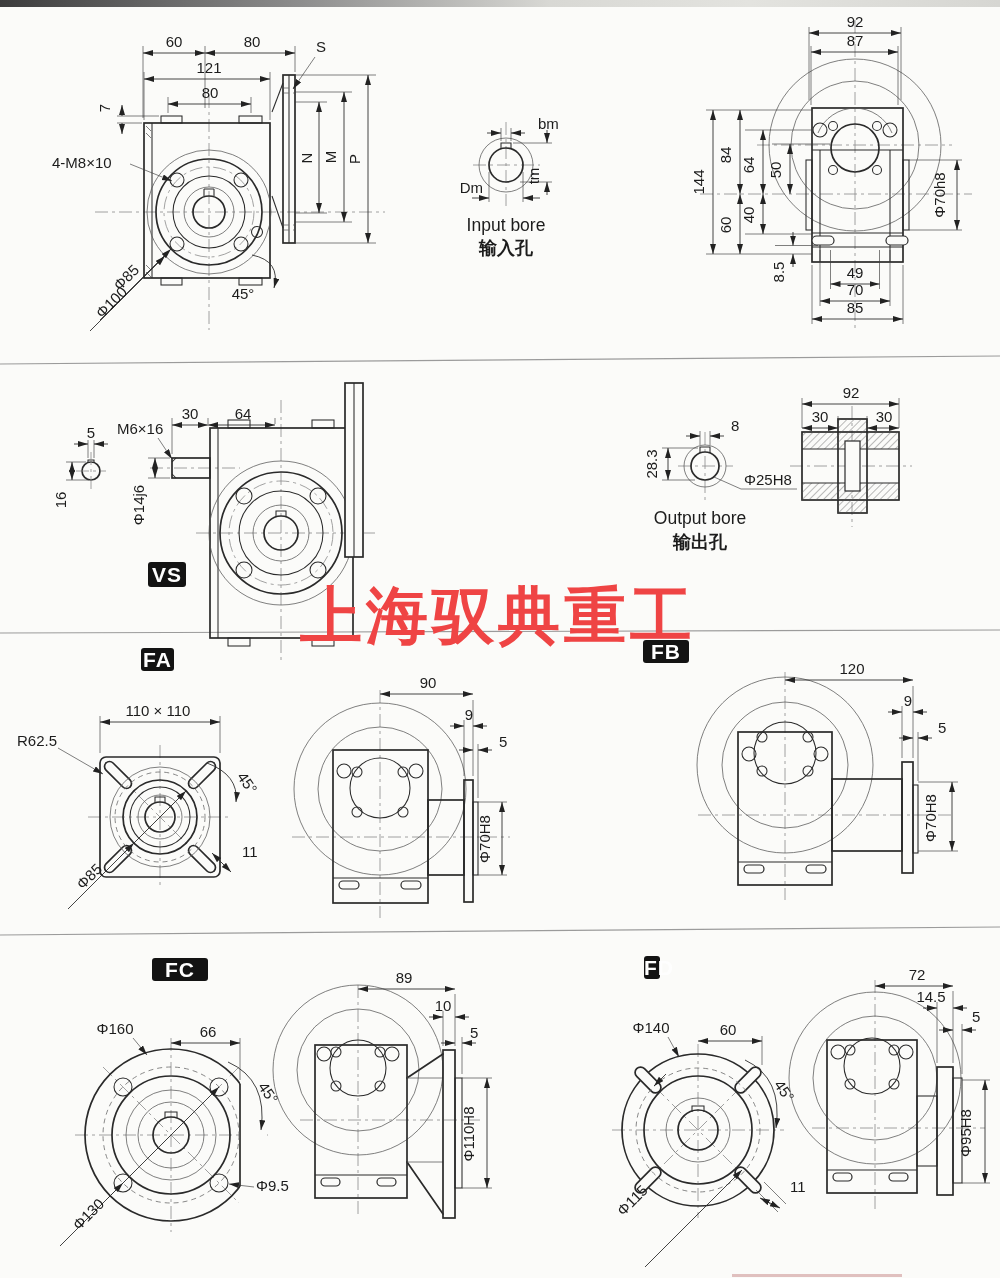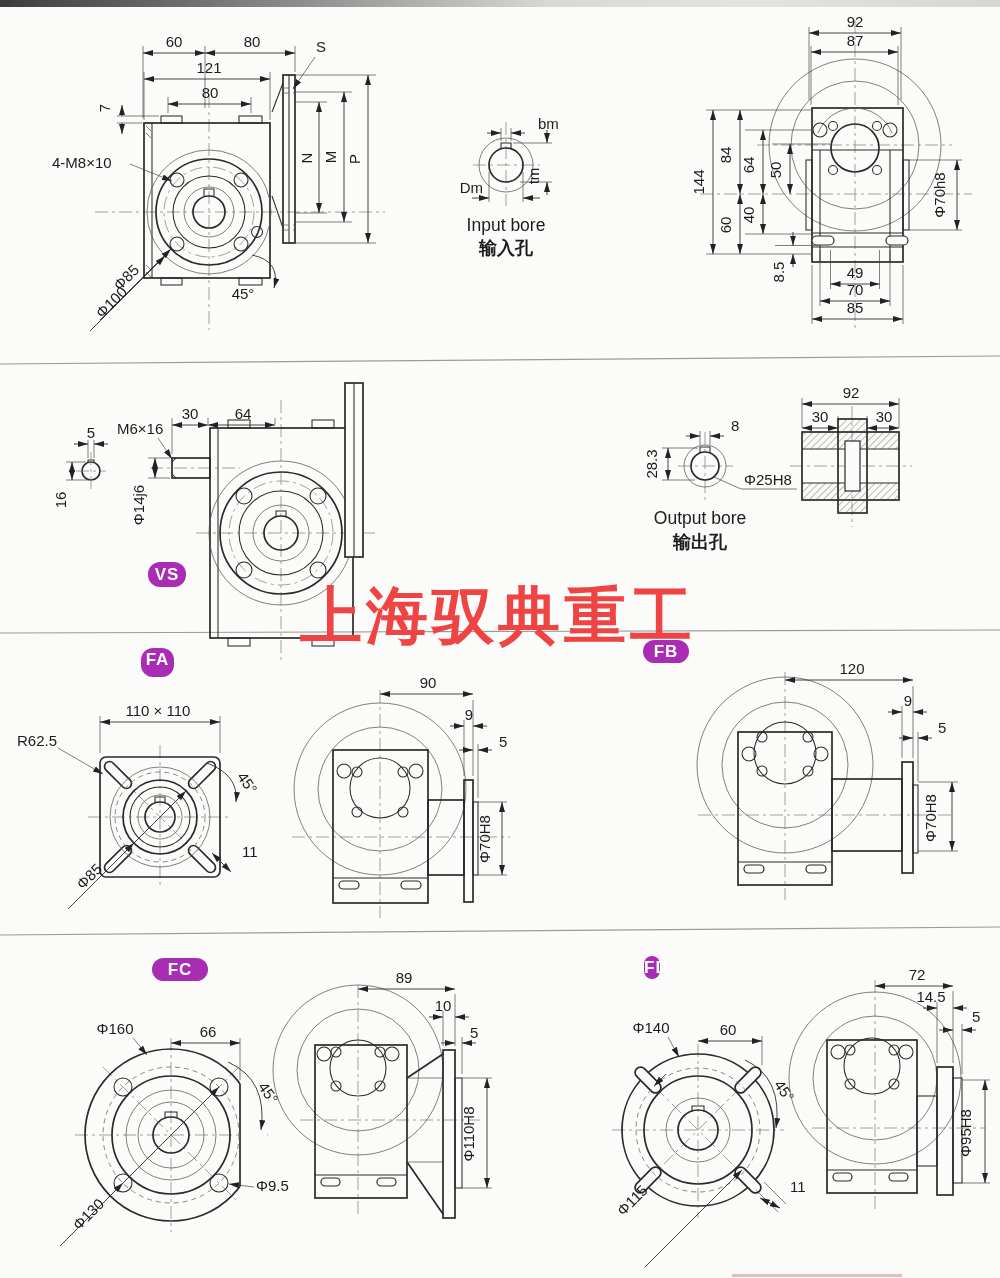--- a/index.html
+++ b/index.html
@@ -15,23 +15,23 @@
   .t  {stroke:#555;stroke-width:0.75;fill:none;}
   .cl {stroke:#8a8a8a;stroke-width:0.8;fill:none;stroke-dasharray:13 4 3 4;}
   .dc {stroke:#6a6a6a;stroke-width:0.8;fill:none;stroke-dasharray:5 4;}
   .x  {stroke:#3a3a3a;stroke-width:0.65;fill:none;}
   .d  {stroke:#2f2f2f;stroke-width:0.9;fill:none;}
   .dv {stroke:#9b9b9b;stroke-width:1.2;}
   text{fill:#1c1c1c;font-family:"Liberation Sans",sans-serif;font-size:13.5px;}
   .lg {font-size:15px;}
   .ttl{font-size:17.5px;}
   .cjk{font-size:18px;font-weight:bold;font-family:"Liberation Sans",sans-serif;}
-  .badge{position:absolute;background:#a21caf;color:#fff;font-weight:bold;
-        font-size:17px;text-align:center;line-height:23px;letter-spacing:1px;
-        font-family:"Liberation Sans",sans-serif;opacity:.92;border-radius:12px;}
+  .badge{position:absolute;background:#000000;color:#fff;font-weight:bold;
+        font-size:21px;text-align:center;line-height:23px;letter-spacing:1px;
+        font-family:"Liberation Sans",sans-serif;opacity:.92;border-radius:3px;}
   #watermark{position:absolute;left:300px;top:574px;width:420px;text-align:left;
         font-size:62px;font-weight:bold;color:#ef4444;letter-spacing:4px;white-space:nowrap;
         font-family:"Liberation Sans",sans-serif;z-index:5;}
   #scanmark{position:absolute;left:732px;top:1274px;width:170px;height:3px;
         background:rgba(190,120,120,.45);}
 </style>
 </head>
 <body>
 
 <div id="page">
@@ -572,20 +572,20 @@
   <line class="d" x1="976" y1="1030" x2="962" y2="1030" marker-end="url(#ar)"></line>
   <text x="972" y="1022" class="lg">5</text>
   <line class="x" x1="962" y1="1080" x2="990" y2="1080"></line>
         <line class="x" x1="962" y1="1183" x2="990" y2="1183"></line>
   <line class="d" x1="985" y1="1080" x2="985" y2="1183" marker-start="url(#ar)" marker-end="url(#ar)"></line>
   <text transform="rotate(-90 971 1133)" x="971" y="1133" text-anchor="middle" class="lg">Φ95H8</text>
 </g>
 </svg>
 
 <div class="badge" style="left:148px;top:562px;width:38px;height:25px;line-height:25px;">VS</div>
-<div class="badge" style="left:141px;top:648px;width:33px;height:29px;">FA</div>
+<div class="badge" style="left:141px;top:648px;width:33px;height:23px;">FA</div>
 <div class="badge" style="left:643px;top:640px;width:46px;height:23px;">FB</div>
 <div class="badge" style="left:152px;top:958px;width:56px;height:23px;">FC</div>
 <div class="badge" style="left:644px;top:956px;width:16px;height:23px;">FD</div>
 
 <div id="watermark">上海驭典重工</div>
 <div id="scanmark"></div>
 </div>
 
 </body></html>

